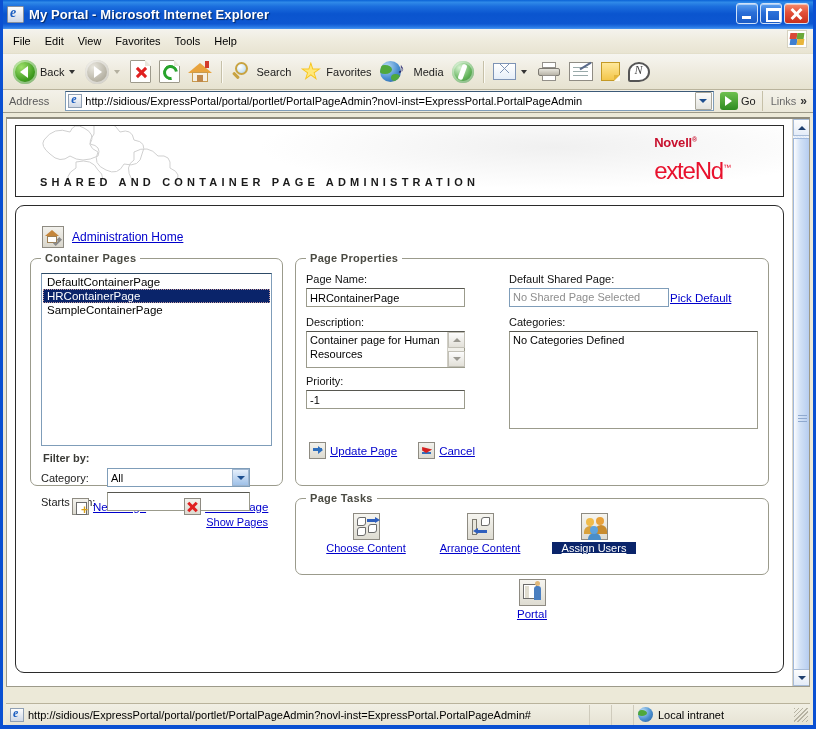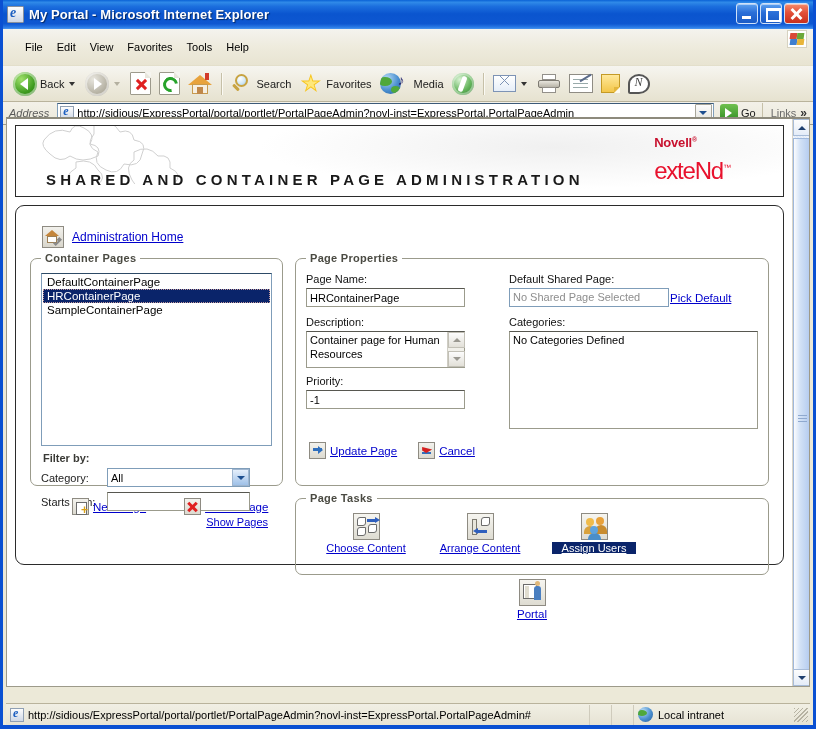--- a/index.html
+++ b/index.html
@@ -77,24 +77,24 @@
   }
   .wbtn.close::before, .wbtn.close::after {
     content:""; position:absolute; left:10px; top:3px;
     width:3px; height:14px; background:#fff;
   }
   .wbtn.close::before { transform: rotate(45deg); }
   .wbtn.close::after  { transform: rotate(-45deg); }
 
   
   #menubar {
-    height: 37px;
+    height: 25px;
     background: linear-gradient(to bottom, #f4f3ee 0%, #eeebdd 50%, #e8e4d2 100%);
     display: flex; align-items: center;
-    padding-left: 15px;
+    padding-left: 3px;
     border-bottom: 1px solid #e3dfcb;
     position: relative;
   }
   .menu-item {
     padding: 2px 7px 3px 7px; font-size: 11px; color: #000;
     cursor: default;
   }
   #menu-flag {
     position:absolute; right:6px; top:1px;
     width: 20px; height: 18px;
@@ -198,21 +198,21 @@
   .netico{width:22px;height:20px;border-radius:50% 50% 50% 10%;border:2px solid #555;position:relative;background:#fff;}
   .netico::after{content:"N";position:absolute;left:5px;top:-1px;font-size:12px;font-family:"Liberation Serif",serif;color:#444;font-style:italic;}
 
   
   #addrbar {
     height: 23px;
     background: linear-gradient(to bottom, #f3f1e9, #ebe8d9);
     display: flex; align-items: center; padding: 0 2px;
     border-bottom: 1px solid #9d9a8a;
   }
-  #addr-label { font-size:11px; color:#5a5a5a; padding:0 8px 0 4px;font-style:italic; }
+  #addr-label { font-size:11px; color:#5a5a5a; padding:0 16px 0 4px; }
   #addr-box {
     flex:1; height:20px; background:#fff;
     border:1px solid #7f9db9; border-top-color:#3c5a78;
     display:flex; align-items:center; position:relative;
   }
   #addr-ie {
     width:14px;height:14px;margin:0 3px 0 2px;flex:none;
     background:linear-gradient(#fdfdfd,#cfd8e6);border:1px solid #90a0b4;position:relative;
   }
   #addr-ie::after{content:"e";position:absolute;left:2px;top:-3px;font-family:"Liberation Serif",serif;font-size:12px;font-style:italic;font-weight:bold;color:#1d5fc0;}
@@ -247,37 +247,37 @@
   #banner {
     height:72px; border:1px solid #2b2b2b; background:#fff;
     position:relative; overflow:hidden;
     background-image: radial-gradient(ellipse 420px 60px at 70% 30%, #f0f0f0 0%, #ffffff 70%);
   }
   #banner .puzz {
     position:absolute; left:18px; top:-4px; width:360px; height:62px;
     opacity:.55;
   }
   #banner-title {
-    position:absolute; left:30px; bottom:8px;
-    font-size:15px; font-weight:bold; letter-spacing:4.2px; color:#1a1a1a;
+    position:absolute; left:24px; bottom:8px;
+    font-size:11px; font-weight:bold; letter-spacing:4.2px; color:#1a1a1a;
   }
   #logo {
     position:absolute; right:52px; top:10px; text-align:left; line-height:1;
   }
   #logo .l1{font-size:13px;color:#c8102e;font-weight:bold;letter-spacing:-.2px;}
   #logo .l1 sup{font-size:7px;}
   #logo .l2{font-size:24px;color:#e8112d;font-weight:normal;letter-spacing:-1.2px;margin-top:10px;}
   #logo .l2 sup{font-size:8px;letter-spacing:0;}
   #logo .l3{font-size:13px;color:#c8102e;font-weight:bold;margin-top:15px;}
 
   
   #mainpanel {
     margin-top:8px; border:1px solid #2b2b2b; border-radius:9px;
     background:#fff; padding:14px 14px 10px 14px;
-    height:360px; position:relative;
+    height:468px; position:relative;
   }
 
   #admin-home { display:flex; align-items:center; gap:8px; margin:6px 0 10px 12px; }
   #admin-home .hico{
     width:22px;height:22px;background:linear-gradient(#f2f1ec,#d9d6cc);
     border:1px solid #8e8b82;position:relative;flex:none;
   }
   #admin-home .hico .rf{position:absolute;left:2px;top:3px;width:0;height:0;border-left:7px solid transparent;border-right:7px solid transparent;border-bottom:6px solid #c4863c;}
   #admin-home .hico .bd{position:absolute;left:4px;top:9px;width:10px;height:7px;background:#fff;border:1px solid #9d8055;}
   #admin-home .hico .wr{position:absolute;right:1px;bottom:1px;width:9px;height:9px;background:#8a8a8a;clip-path:polygon(0 70%,30% 100%,100% 30%,70% 0,40% 30%,55% 45%,30% 70%,15% 55%);}

